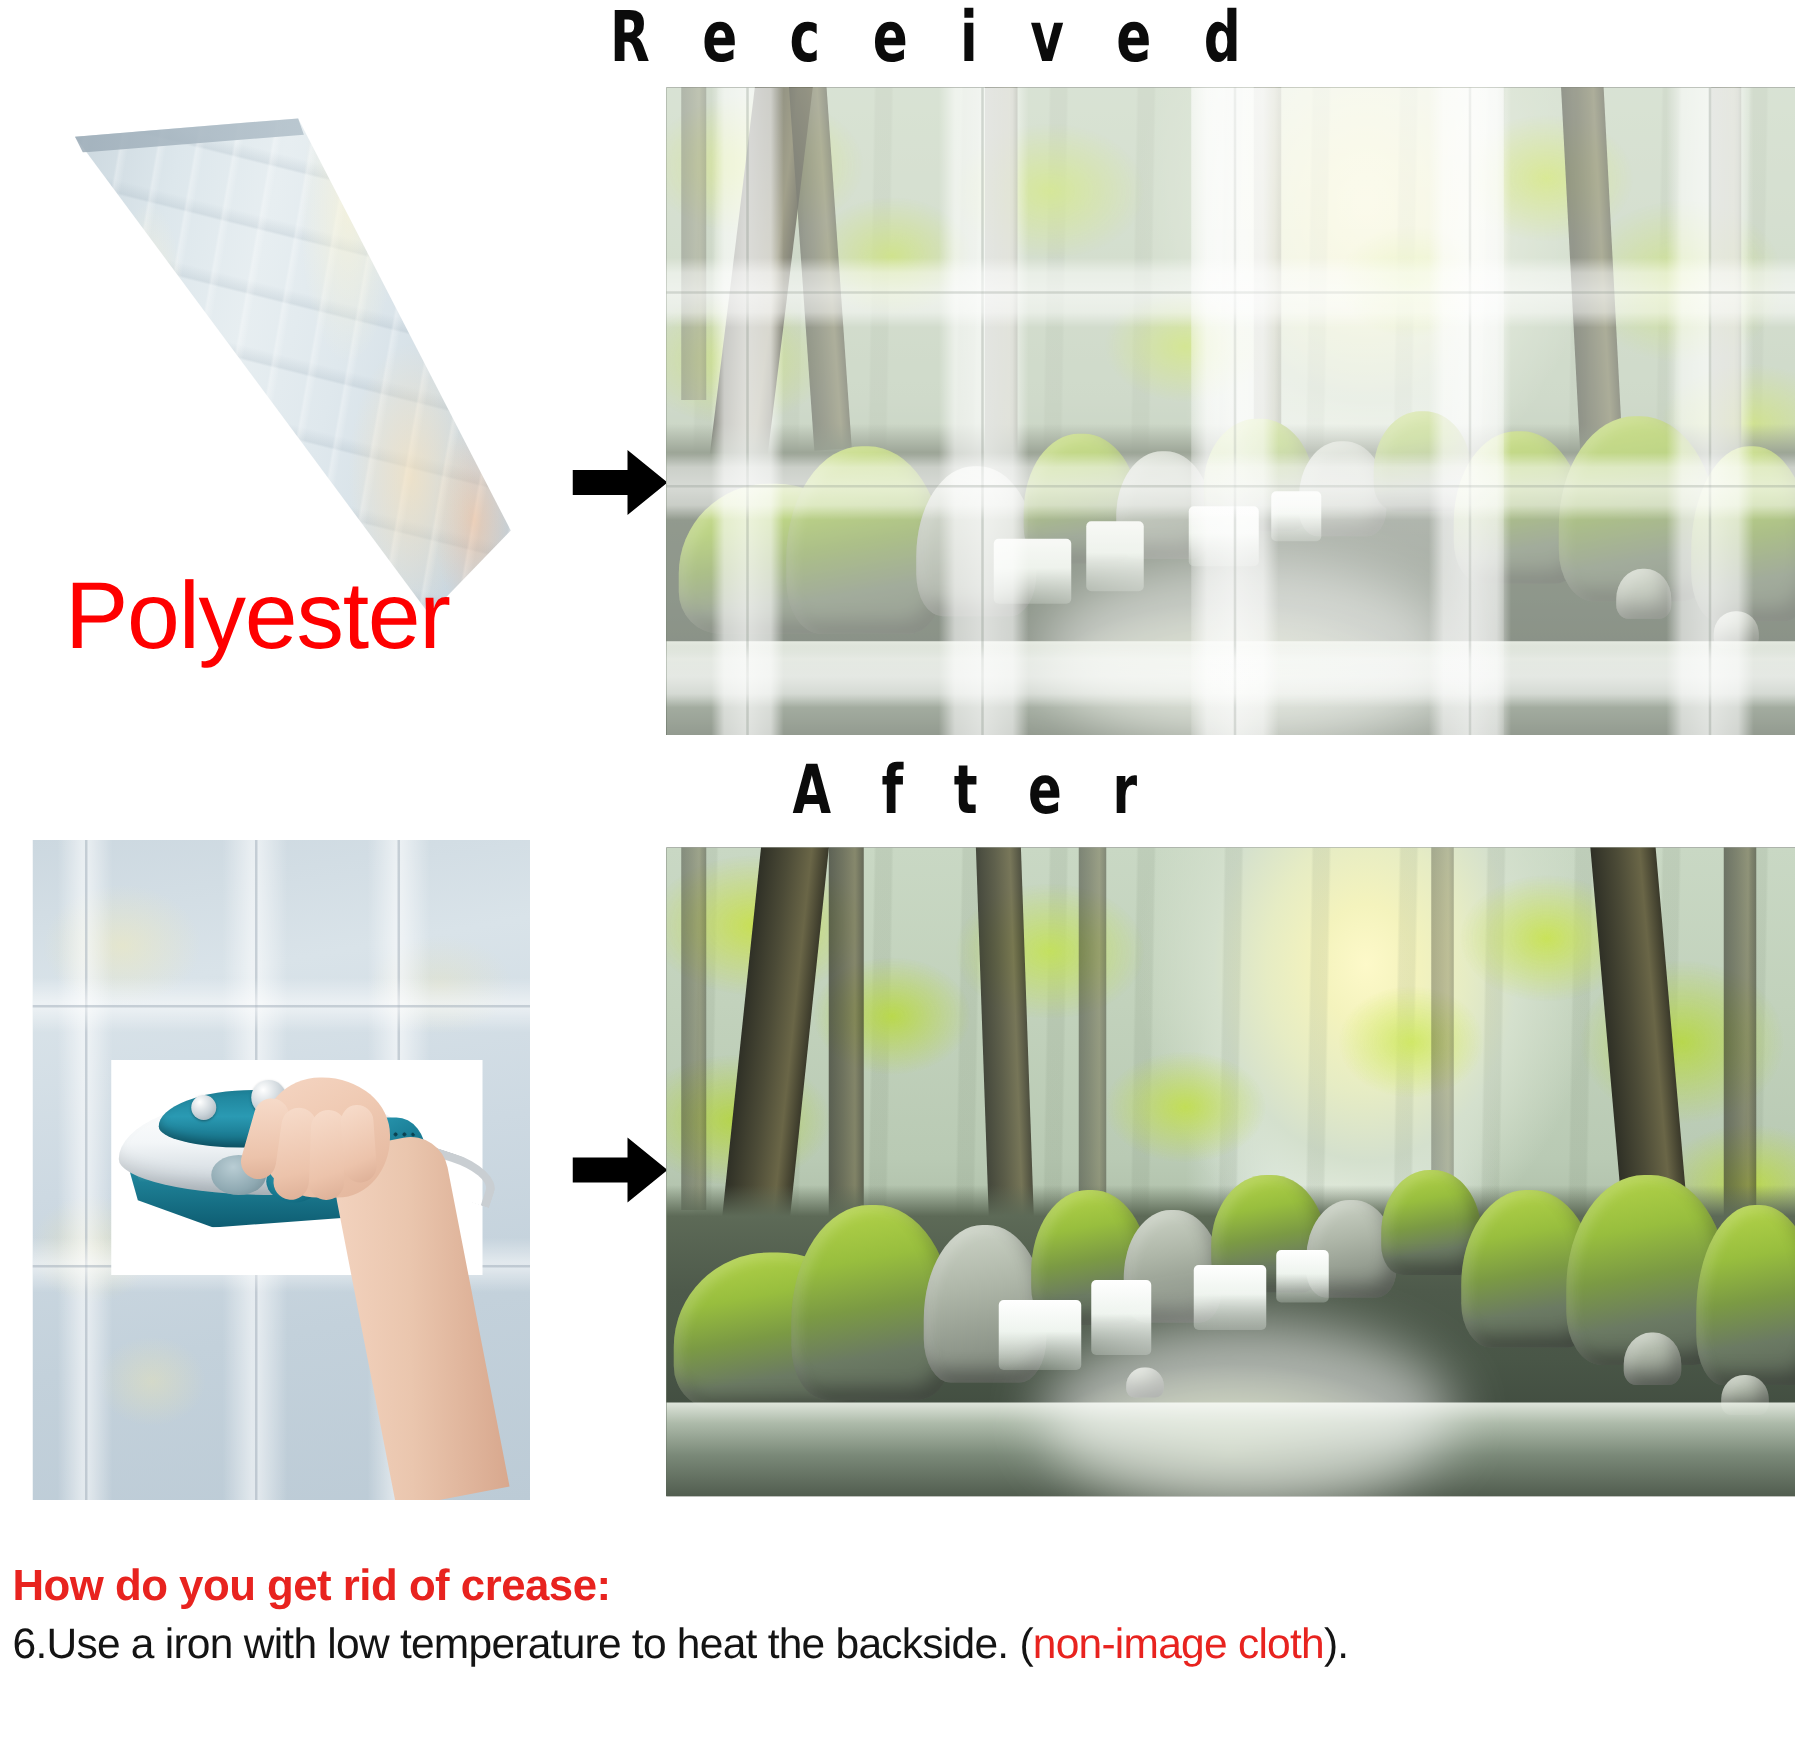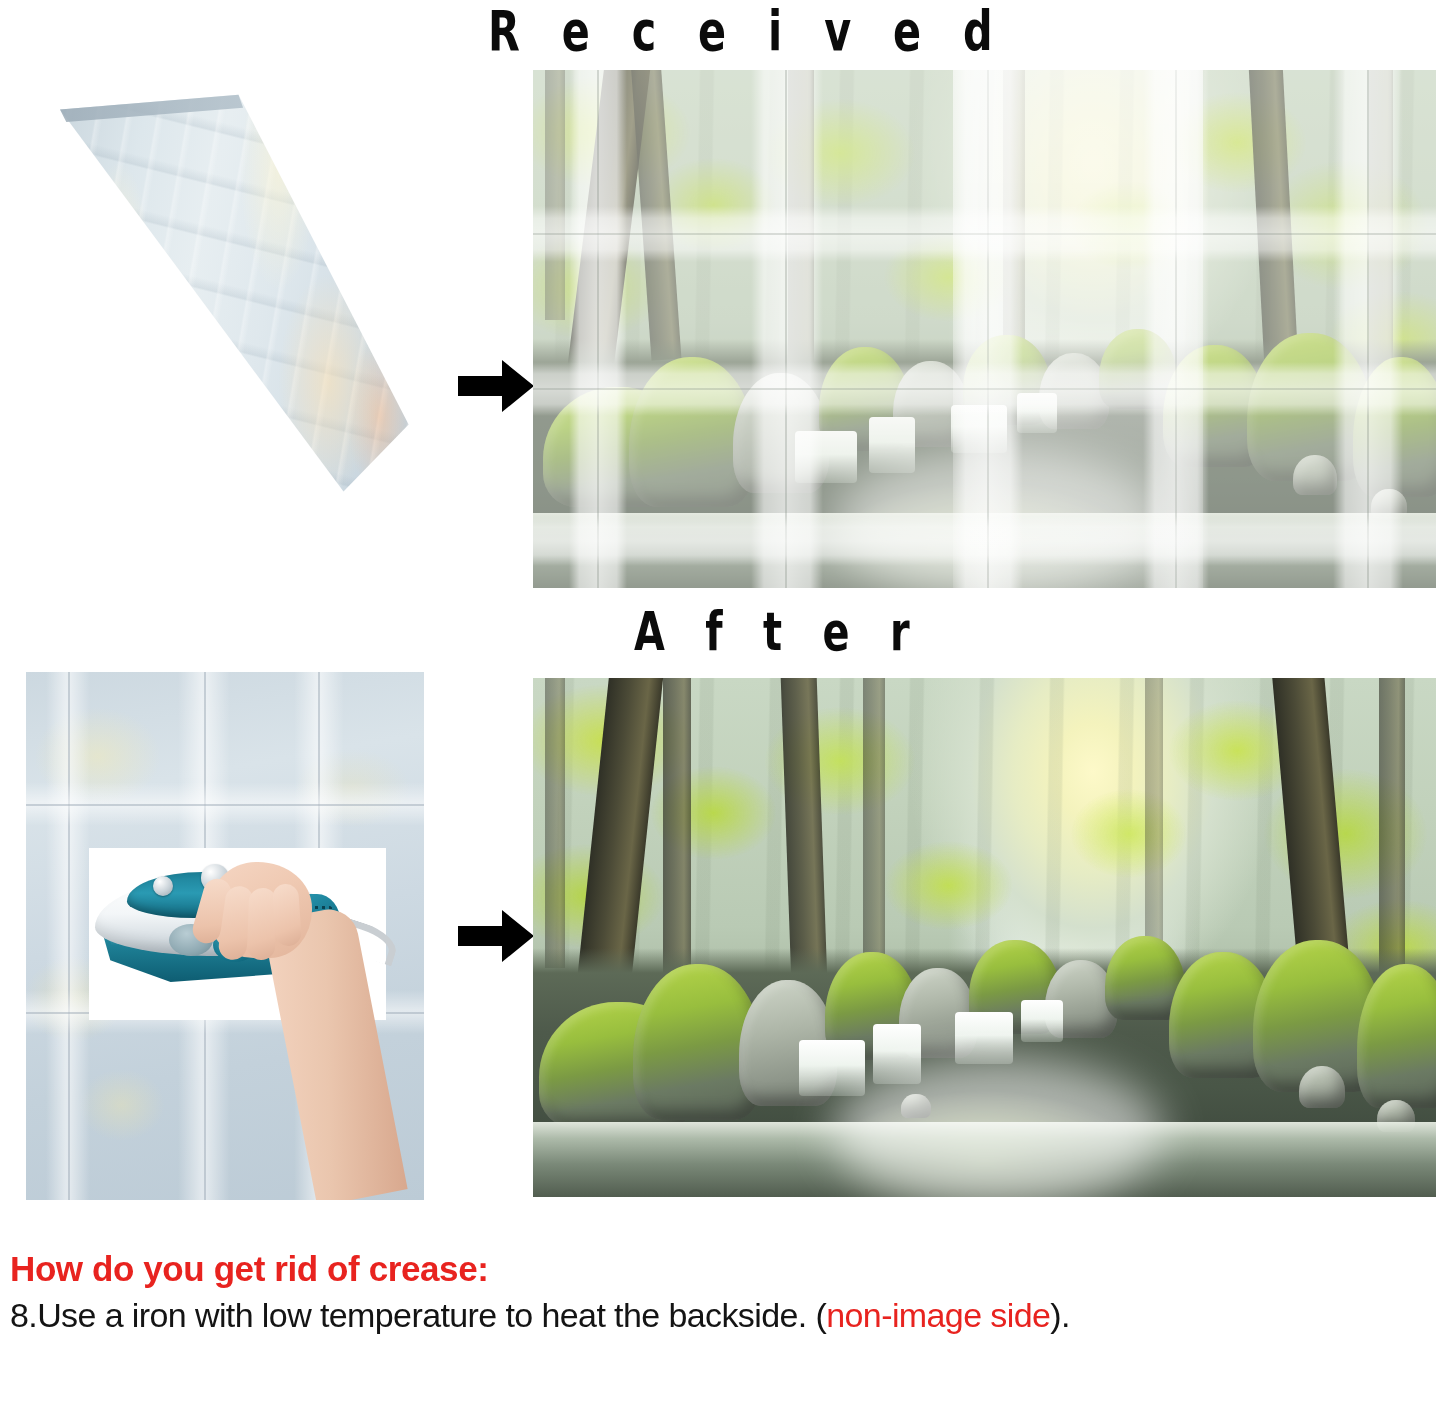--- a/index.html
+++ b/index.html
@@ -271,20 +271,21 @@
 
 <div class="stage">
 
   <div class="section-title" id="received-title">R e c e i v e d</div>
 
   <div id="folded-fabric">
     <div class="fold-shape"></div>
     <div class="fold-top-edge"></div>
   </div>
 
+  <div id="polyester-label">Polyester</div>
 
   <div class="arrow" style="left:458px;top:358px;">
     <svg width="76" height="56" viewBox="0 0 76 56" aria-hidden="true">
       <polygon points="0,18 44,18 44,2 76,28 44,54 44,38 0,38" fill="#000000"></polygon>
     </svg>
   </div>
 
   <div class="forest" id="received-photo" style="left:533px;top:70px;width:903px;height:518px;">
 
     <div class="layer f-sky"></div>
@@ -440,18 +441,18 @@
 
       <div class="water"></div>
       <div class="haze" style="left:300px;top:110px;width:330px;height:150px;"></div>
     </div>
   </div>
 
   <div id="instructions">
     <div id="howto-heading">How do you get rid of crease:</div>
 
     <div class="step">
-      <span>8.Use a iron with low temperature to heat the backside. (</span><span class="red">non-image side</span><span>).</span>
+      <span>6.Use a iron with low temperature to heat the backside. (</span><span class="red">non-image cloth</span><span>).</span>
     </div>
 
   </div>
 
 </div>
 
 </body></html>

